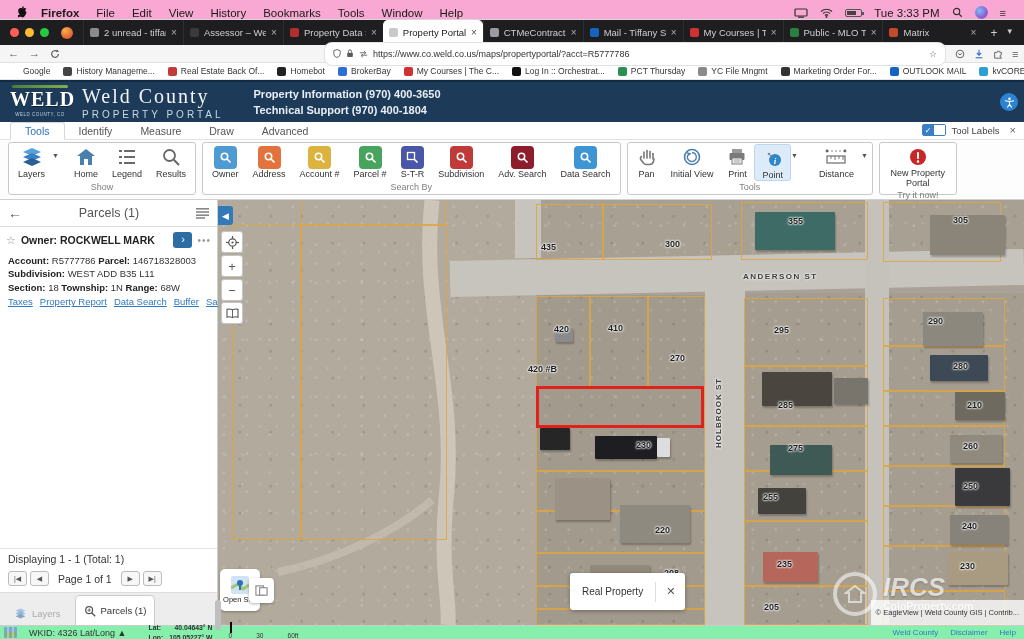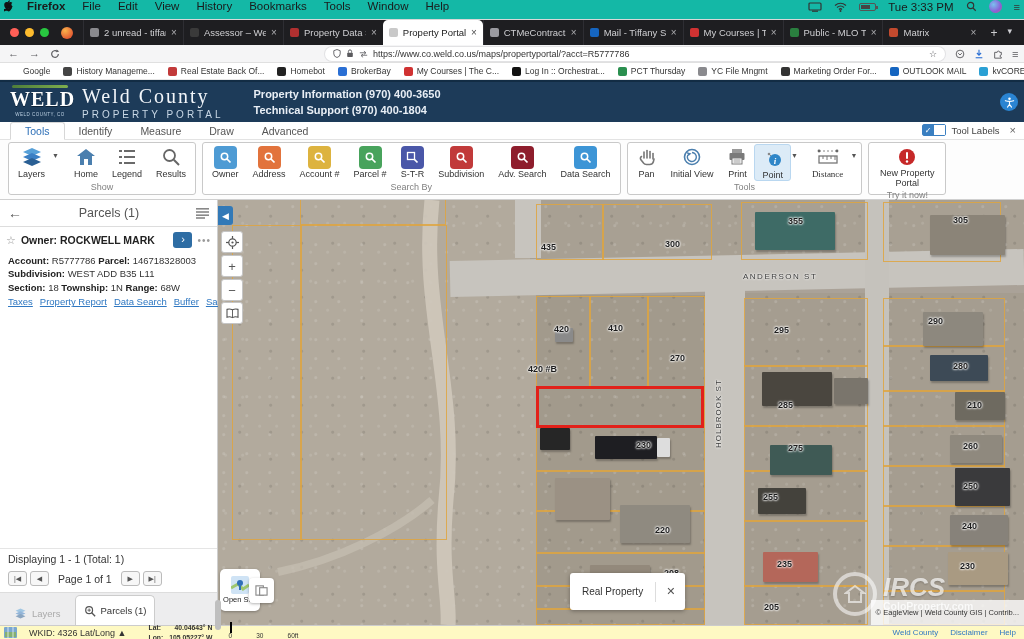--- a/index.html
+++ b/index.html
@@ -1,21 +1,21 @@
 <!DOCTYPE html>
 <html><head>
 <meta charset="utf-8">
 <style>
   * { box-sizing: border-box; margin: 0; padding: 0; }
   html,body { width:1024px; height:639px; overflow:hidden; }
   body { font-family:"Liberation Sans", sans-serif; background:#e8e8e8; position:relative; }
   #app { position:absolute; inset:0; width:1024px; height:639px; background:#fff; }
 
   
-  .menubar { height:20px; background:#14b8a6; border-bottom:1px solid #d8d8d8; display:flex; align-items:flex-start; padding:0 4px; font-size:11.5px; color:#1a1a1a; }
+  .menubar { height:20px; background:#f9a8d4; border-bottom:1px solid #d8d8d8; display:flex; align-items:flex-end; padding:0 18px; font-size:11.5px; color:#1a1a1a; }
   .menubar .mitems { display:flex; gap:17px; margin-left:12px; }
   .menubar .mitem { cursor:default; }
   .menubar .mitem:first-child { font-weight:700; }
   .menubar .mright { margin-left:auto; display:flex; align-items:center; gap:12px; }
   .clock { font-size:11.5px; }
   .batt { width:17px; height:8px; border:1px solid #555; border-radius:2px; position:relative; }
   .batt::after { content:""; position:absolute; left:1px; top:1px; bottom:1px; width:9px; background:#444; }
   .batt::before { content:""; position:absolute; right:-3px; top:2px; width:2px; height:3px; background:#555; }
   .siri { width:13px; height:13px; border-radius:50%; background:radial-gradient(circle at 35% 35%, #7ac0f0, #8a5fd6 60%, #e2527a); }
 
@@ -28,21 +28,21 @@
   .tab { display:flex; align-items:center; gap:5px; width:103px; min-width:0; padding:0 6px; color:#cfcfd2; font-size:9.5px; border-left:1px solid #2e2e33; cursor:default; }
   .tab.active { background:#fff; color:#222; border-radius:5px 5px 0 0; border-left:none; }
   .tab .fav { width:9px; height:9px; border-radius:2px; background:#777; flex:0 0 auto; }
   .tab .tab-title { white-space:nowrap; overflow:hidden; text-overflow:clip; flex:1; }
   .tab .tab-close { font-size:10px; color:inherit; opacity:.8; }
   .tabbar-btns { display:flex; gap:10px; color:#cfcfd2; font-size:12px; padding:0 8px; }
 
   
   .navbar { height:18px; background:#f5f5f6; display:flex; align-items:center; padding:0 8px; gap:10px; border-bottom:1px solid #e0e0e0; }
   .nav-ico { color:#5a5a5e; font-size:11px; line-height:1; }
-  .urlbox { flex:0 0 620px; margin-left:255px; height:14px; background:#fff; border-radius:7px; box-shadow:0 0 0 1px #e2e2e4; display:flex; align-items:center; gap:5px; padding:0 8px; font-size:9px; color:#333;justify-content:space-between; }
+  .urlbox { flex:0 0 620px; margin-left:255px; height:22px; background:#fff; border-radius:7px; box-shadow:0 0 0 1px #e2e2e4; display:flex; align-items:center; gap:5px; padding:0 8px; font-size:9px; color:#333;justify-content:space-between; }
   .urlbox .url { flex:1; white-space:nowrap; overflow:hidden; }
   .nav-right { margin-left:auto; display:flex; gap:9px; align-items:center; color:#5a5a5e; font-size:10px; }
 
   
   .bookbar { height:17px; background:#fff; display:flex; align-items:center; gap:13px; padding:0 10px; font-size:8.5px; color:#333; border-bottom:1px solid #e6e6e6; overflow:hidden; }
   .bm { display:flex; align-items:center; gap:4px; white-space:nowrap; }
   .bm .bfav { width:9px; height:9px; border-radius:2px; background:#888; }
 
   
   .pheader { height:42px; background:#1d3b59; display:flex; align-items:center; color:#fff; padding:0 10px; position:relative; border-top:2px solid #122c44; }
@@ -108,40 +108,40 @@
   
   .map { flex:1; position:relative; background:#aaa298; overflow:hidden; }
   .speckle { position:absolute; inset:0; background-image:radial-gradient(circle at 25% 35%, rgba(255,255,255,.14) 0 1px, transparent 2px), radial-gradient(circle at 70% 60%, rgba(0,0,0,.10) 0 1px, transparent 2px), radial-gradient(circle at 45% 80%, rgba(255,255,255,.10) 0 1px, transparent 2px); background-size:23px 19px, 31px 27px, 17px 29px; z-index:1; }
   .zone, .road, .blk, .pline, .bldg, .plabel, .stlabel { position:absolute; }
   .zone { z-index:0; } .road { z-index:1; background:#c7c4be; }
   .blk { z-index:2; border:1.5px solid rgba(222,164,64,.85); }
   .pline { z-index:2; background:rgba(222,164,64,.85); }
   .bldg { z-index:2; border-radius:1px; box-shadow:1px 2px 2px rgba(0,0,0,.25); }
   .redparcel { position:absolute; z-index:3; border:3px solid #e2211a; }
   .plabel { z-index:4; font-size:9px; font-weight:700; color:#1c1c1c; text-shadow:0 0 2px #fff,0 0 2px #fff,0 0 3px #fff; white-space:nowrap; }
-  .stlabel { z-index:4; font-size:8px; font-weight:400; letter-spacing:1.5px; color:#3a3a3a; text-shadow:0 0 2px #fff,0 0 3px #fff; }
+  .stlabel { z-index:4; font-size:8px; font-weight:700; letter-spacing:1.5px; color:#3a3a3a; text-shadow:0 0 2px #fff,0 0 3px #fff; }
   .stlabel.vert { writing-mode:vertical-rl; transform:rotate(180deg); letter-spacing:1px; }
   .mapctl { position:absolute; z-index:6; background:#fff; border:1px solid #c5c5c5; border-radius:3px; width:22px; height:22px; display:flex; align-items:center; justify-content:center; color:#555; font-size:13px; }
   .collapse { position:absolute; z-index:6; width:15px; height:19px; background:#3279b7; border-radius:0 3px 3px 0; color:#fff; font-size:9px; display:flex; align-items:center; justify-content:center; }
   .popup { position:absolute; z-index:7; background:#fff; border-radius:3px; box-shadow:0 1px 4px rgba(0,0,0,.35); display:flex; align-items:center; height:37px; }
   .popup .plab { font-size:10px; color:#333; padding:0 12px; }
   .popup .pdiv { width:1px; height:20px; background:#ddd; }
   .popup .pclose { padding:0 10px; color:#555; font-size:11px; }
   .openst { position:absolute; z-index:7; width:40px; height:42px; background:#fff; border-radius:5px; box-shadow:0 1px 3px rgba(0,0,0,.3); display:flex; flex-direction:column; align-items:center; justify-content:center; gap:1px; }
   .openst .olab { font-size:7.5px; color:#222; }
   .minibtn { position:absolute; z-index:7; width:25px; height:25px; background:#fff; border-radius:4px; box-shadow:0 1px 3px rgba(0,0,0,.3); display:flex; align-items:center; justify-content:center; }
   .attrib { position:absolute; z-index:6; right:0; background:rgba(255,255,255,.78); font-size:7.5px; color:#333; padding:8px 5px; white-space:nowrap; }
   .wmark { position:absolute; z-index:5; display:flex; align-items:center; gap:6px; opacity:.85; }
   .wcircle { width:44px; height:44px; border-radius:50%; border:4px solid rgba(255,255,255,.65); display:flex; align-items:center; justify-content:center; }
   .wtext .wbig { font-size:26px; font-weight:700; font-style:italic; color:rgba(255,255,255,.8); text-shadow:0 1px 2px rgba(0,0,0,.25); line-height:.9; }
   .wtext .wsite { font-size:10.5px; font-weight:700; color:#f3f3f3; text-shadow:0 1px 2px rgba(0,0,0,.5); }
   .rhandle { position:absolute; z-index:8; left:211px; top:400px; width:6px; height:30px; background:#bfbfbf; border-radius:3px; }
 
   
-  .statusbar { position:absolute; left:0; right:0; bottom:0; height:14px; background:#fef9c3; border-top:1px solid #ccc; display:flex; align-items:center; font-size:8px; color:#333; padding:0 4px; }
+  .statusbar { position:absolute; left:0; right:0; bottom:0; height:14px; background:#86efac; border-top:1px solid #ccc; display:flex; align-items:center; font-size:8px; color:#333; padding:0 4px; }
   .wkid { font-size:9px; margin-left:12px; }
   .latlon { margin-left:18px; line-height:1.1; font-size:6.8px; font-weight:700; }
   .latlon td { padding:0 2px; }
   .scalewrap { margin-left:14px; position:relative; top:-2px; }
   .scalebar { width:62px; height:3px; border:1px solid #000; background:linear-gradient(90deg,#000 0 25%,#fff 25% 50%,#000 50% 75%,#fff 75% 100%); }
   .scalelabels { display:flex; justify-content:space-between; font-size:6.5px; width:70px; margin-left:-2px; }
   .st-links { margin-left:auto; display:flex; gap:12px; font-size:8px; padding-right:4px; }
   .st-links span { color:#2f78c2; }
   svg { display:block; }
 </style>
@@ -585,21 +585,21 @@
               <svg width="20" height="20" viewBox="0 0 20 20">
                 <circle cx="6" cy="6" r="1.3" fill="#888"></circle>
                 <line x1="7" y1="7" x2="10" y2="10" stroke="#888" stroke-width="1"></line>
                 <circle cx="12" cy="12" r="6" fill="#2f86c8"></circle>
                 <text x="12" y="15.5" font-size="9" fill="#fff" text-anchor="middle" font-family="Liberation Serif, serif" font-style="italic" font-weight="700">i</text>
               </svg>
             </span>
           <span class="rlab">Point</span>
         </div>
         <span class="caret">▼</span>
-        <div class="rbtn" style="margin-left:5px;font-family:Liberation Serif, serif;">
+        <div class="rbtn" style="margin-left:12px;">
           <span class="ric">
               <svg width="24" height="20" viewBox="0 0 24 20">
                 <line x1="3" y1="4" x2="21" y2="4" stroke="#888" stroke-width="1" stroke-dasharray="2 2"></line>
                 <circle cx="3" cy="4" r="1.4" fill="#666"></circle>
                 <circle cx="21" cy="4" r="1.4" fill="#666"></circle>
                 <rect x="3" y="9" width="18" height="7" fill="none" stroke="#777" stroke-width="1.3"></rect>
                 <g stroke="#777">
                   <line x1="7" y1="9" x2="7" y2="12"></line>
                   <line x1="11" y1="9" x2="11" y2="13"></line>
                   <line x1="15" y1="9" x2="15" y2="12"></line>

